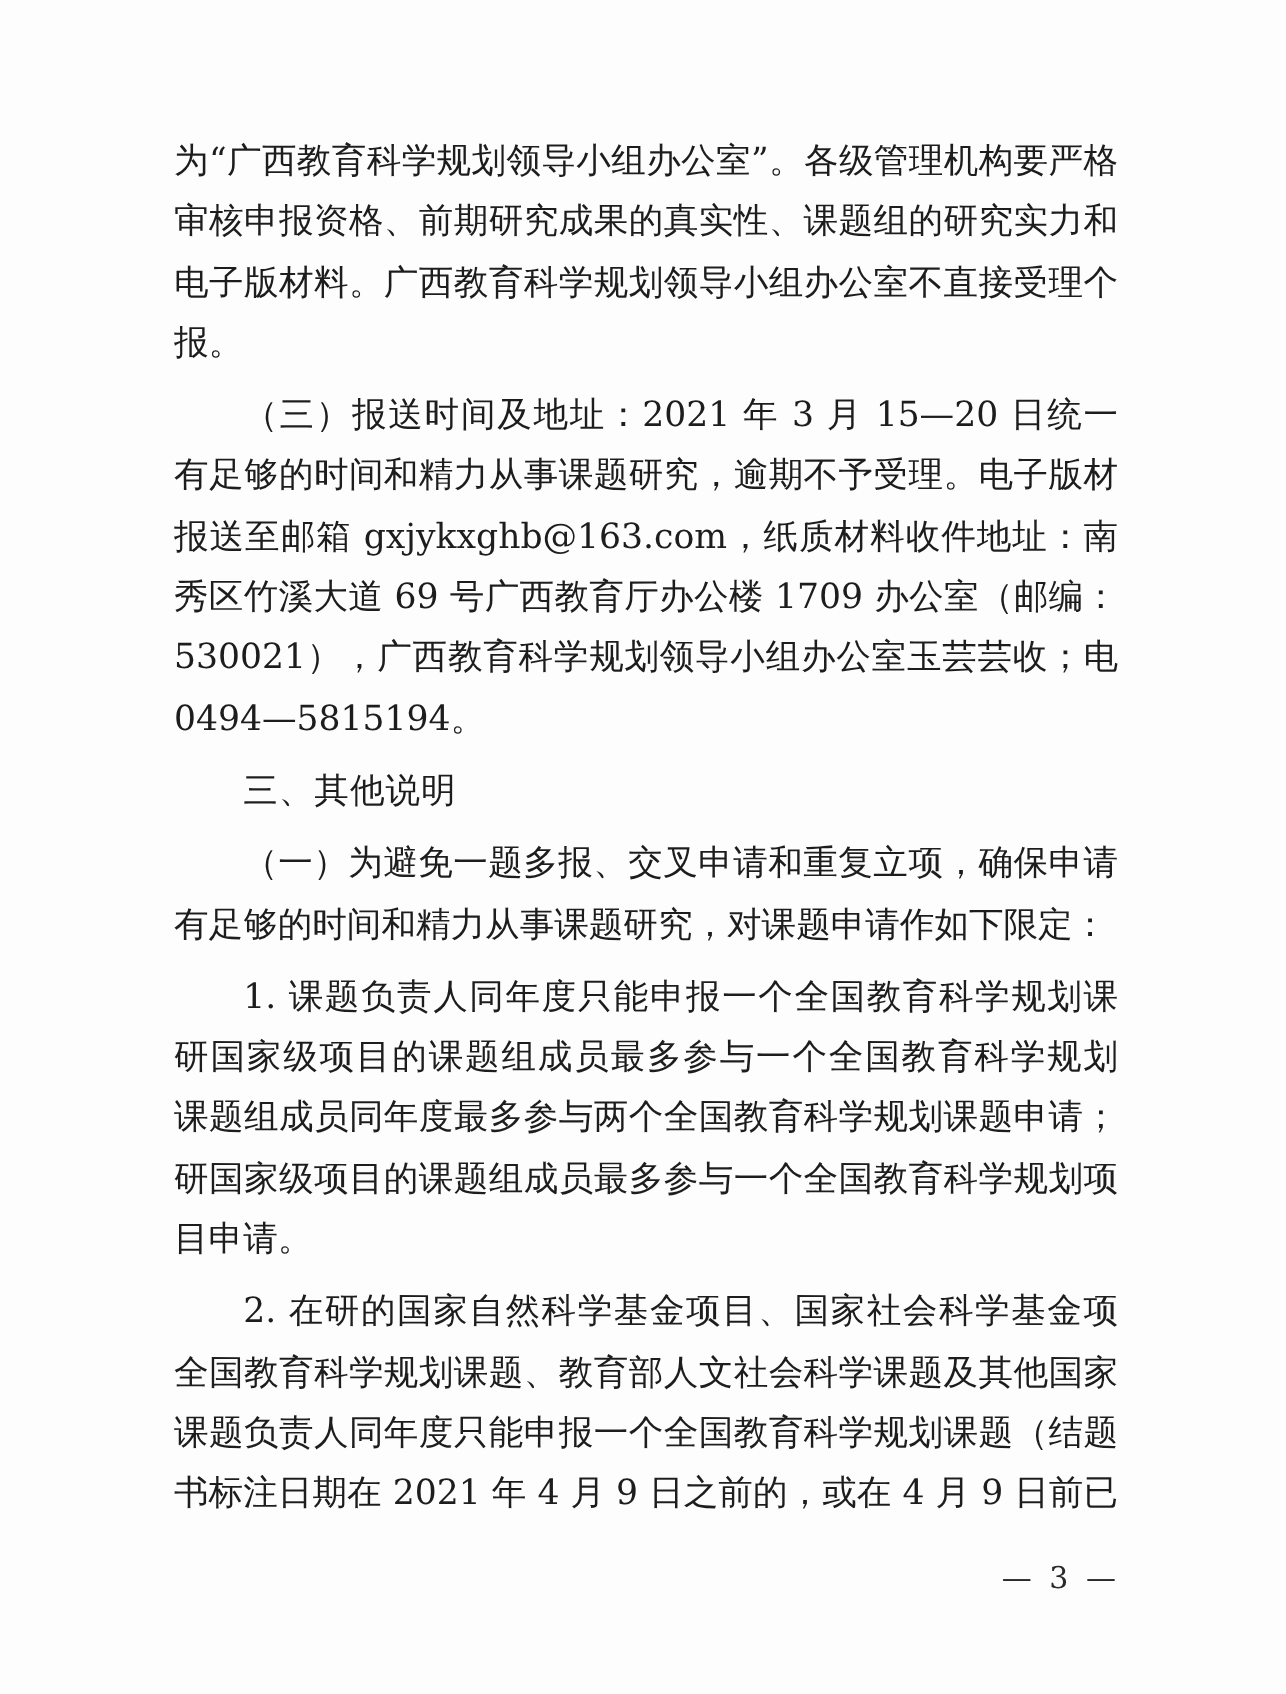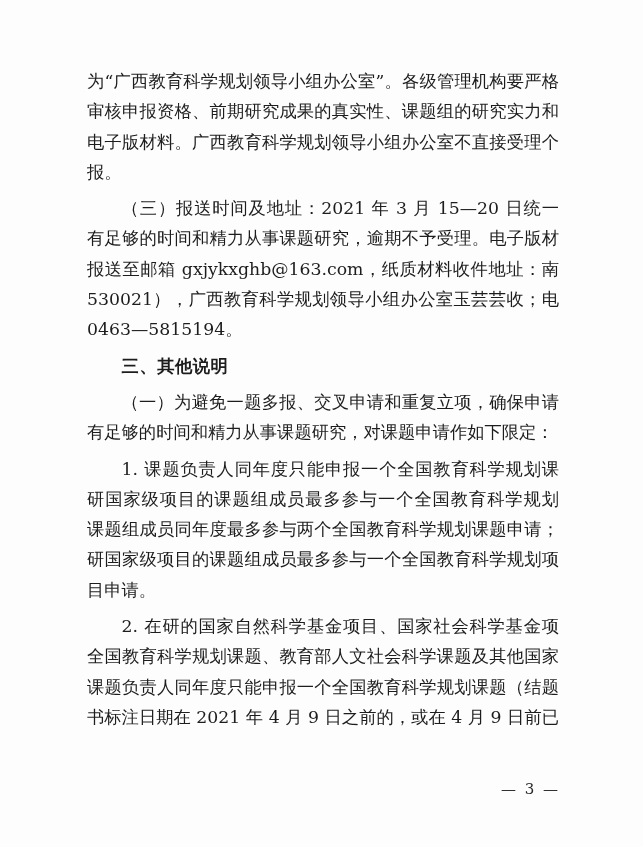--- a/index.html
+++ b/index.html
@@ -35,21 +35,21 @@
     text-justify: inter-character;
   }
   .line.endline {
     text-align: left;
     text-align-last: left;
   }
   .line.indent {
     text-indent: 34.6px;
   }
   .line.heading {
-    font-weight: bold;
+    font-weight: normal;
     font-family: "DejaVu Sans", "Liberation Sans", sans-serif;
     letter-spacing: 0.5px;
   }
   .page-number {
     position: absolute;
     top: 780px;
     right: 83px;
     font-size: 15px;
     line-height: 18px;
     font-family: "DejaVu Serif", "Liberation Serif", serif;
@@ -66,22 +66,23 @@
       <div class="para">
         <div class="line just">为“广西教育科学规划领导小组办公室”。各级管理机构要严格</div>
         <div class="line just">审核申报资格、前期研究成果的真实性、课题组的研究实力和必</div>
         <div class="line just">电子版材料。广西教育科学规划领导小组办公室不直接受理个人申</div>
         <div class="line endline">报。</div>
       </div>
       <div class="para">
         <div class="line just indent">（三）报送时间及地址：2021 年 3 月 15—20 日统一报送至</div>
         <div class="line just">有足够的时间和精力从事课题研究，逾期不予受理。电子版材料</div>
         <div class="line just">报送至邮箱 gxjykxghb@163.com，纸质材料收件地址：南宁市青</div>
+        <div class="line just">秀区竹溪大道 69 号广西教育厅办公楼 1709 办公室（邮编：</div>
         <div class="line just">530021），广西教育科学规划领导小组办公室玉芸芸收；电话：</div>
-        <div class="line endline">0463—5815194。</div>
+        <div class="line endline">0494—5815194。</div>
       </div>
       <div class="para">
         <div class="line endline indent heading">三、其他说明</div>
       </div>
       <div class="para">
         <div class="line just indent">（一）为避免一题多报、交叉申请和重复立项，确保申请人</div>
         <div class="line endline">有足够的时间和精力从事课题研究，对课题申请作如下限定：</div>
       </div>
       <div class="para">
         <div class="line just indent">1. 课题负责人同年度只能申报一个全国教育科学规划课题，</div>

